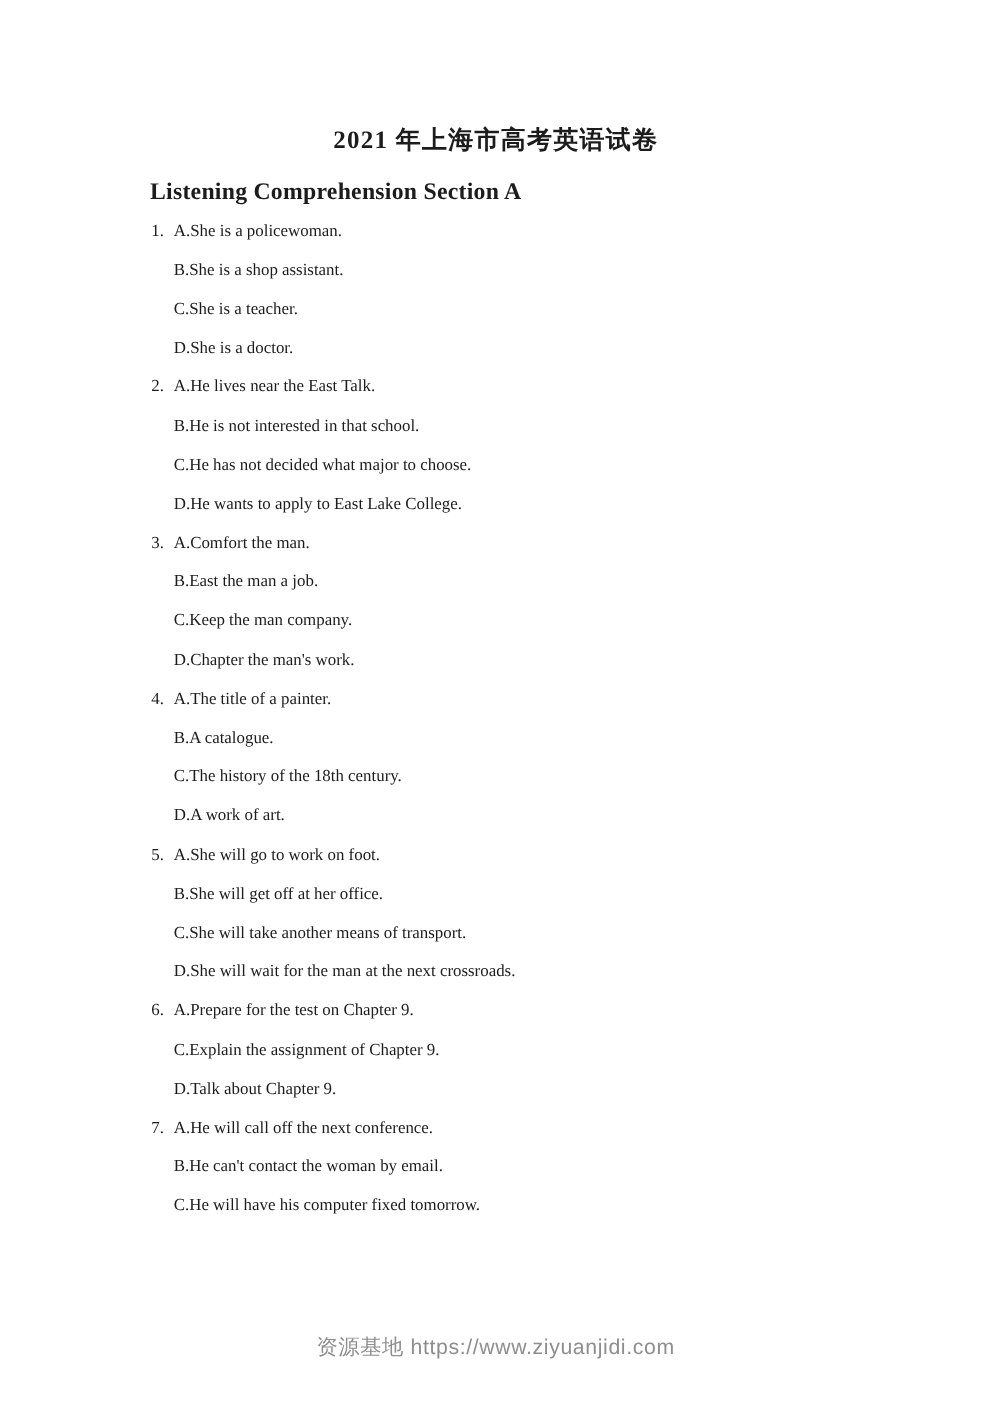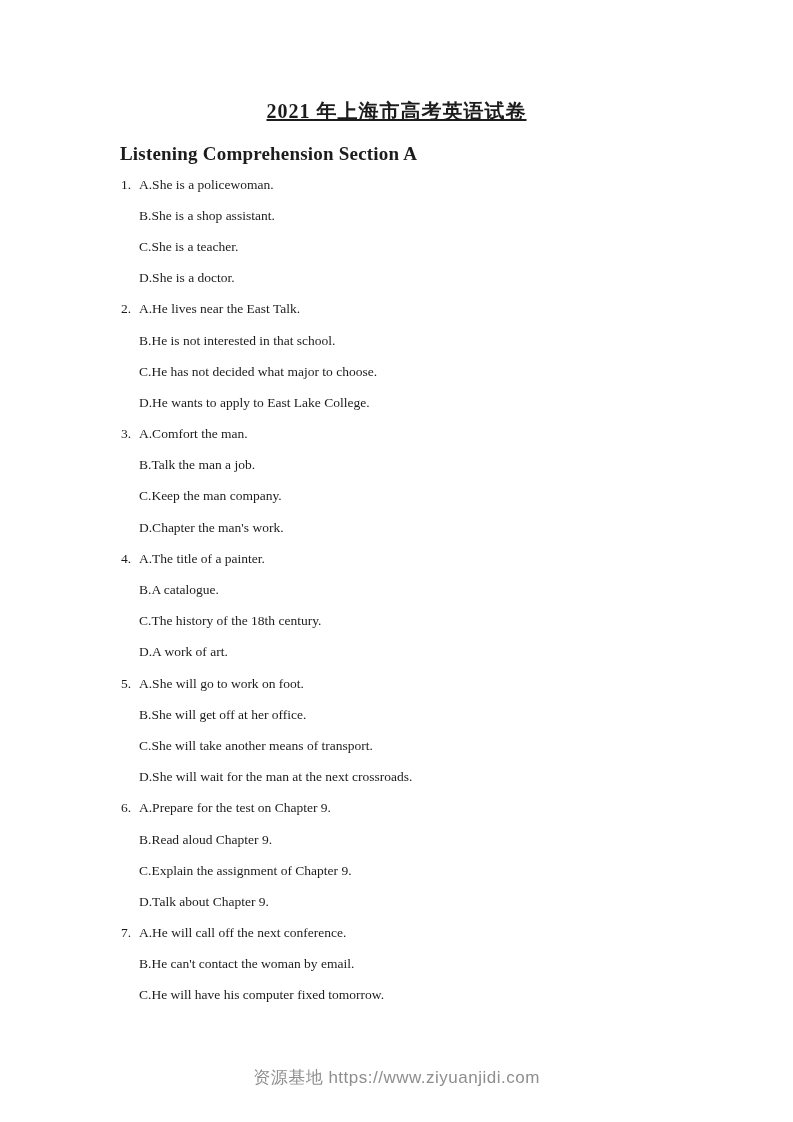--- a/index.html
+++ b/index.html
@@ -24,21 +24,20 @@
     position: absolute;
     top: 98px;
     left: 0;
     width: 100%;
     margin: 0;
     text-align: center;
     font-size: 20px;
     font-weight: bold;
     letter-spacing: 1px;
     white-space: nowrap;
-    text-decoration: underline;
   }
   .section-heading {
     position: absolute;
     top: 143px;
     left: 120px;
     margin: 0;
     font-size: 19px;
     font-weight: bold;
     letter-spacing: 0.2px;
   }
@@ -117,21 +116,21 @@
         <div class="option-line">
           <span class="opt-text">D.He wants to apply to East Lake College.</span>
         </div>
       </div>
       <div class="question">
         <div class="option-line">
           <span class="qnum">3.</span>
           <span class="opt-text">A.Comfort the man.</span>
         </div>
         <div class="option-line">
-          <span class="opt-text">B.Talk the man a job.</span>
+          <span class="opt-text">B.East the man a job.</span>
         </div>
         <div class="option-line">
           <span class="opt-text">C.Keep the man company.</span>
         </div>
         <div class="option-line">
           <span class="opt-text">D.Chapter the man's work.</span>
         </div>
       </div>
       <div class="question">
         <div class="option-line">
@@ -162,23 +161,20 @@
         <div class="option-line">
           <span class="opt-text">D.She will wait for the man at the next crossroads.</span>
         </div>
       </div>
       <div class="question">
         <div class="option-line">
           <span class="qnum">6.</span>
           <span class="opt-text">A.Prepare for the test on Chapter 9.</span>
         </div>
         <div class="option-line">
-          <span class="opt-text">B.Read aloud Chapter 9.</span>
-        </div>
-        <div class="option-line">
           <span class="opt-text">C.Explain the assignment of Chapter 9.</span>
         </div>
         <div class="option-line">
           <span class="opt-text">D.Talk about Chapter 9.</span>
         </div>
       </div>
       <div class="question">
         <div class="option-line">
           <span class="qnum">7.</span>
           <span class="opt-text">A.He will call off the next conference.</span>

